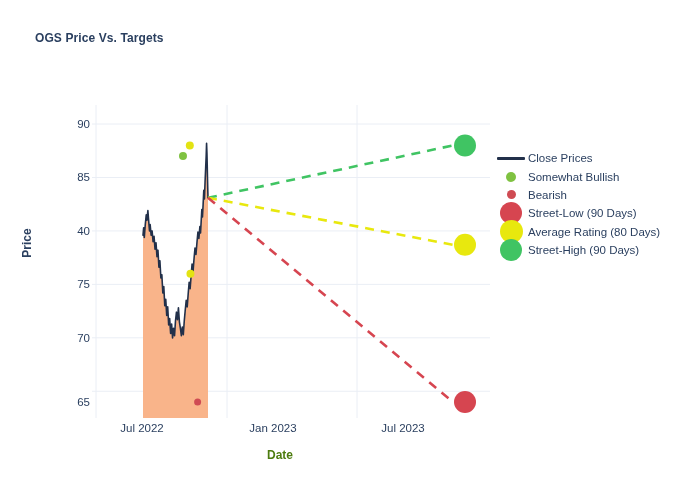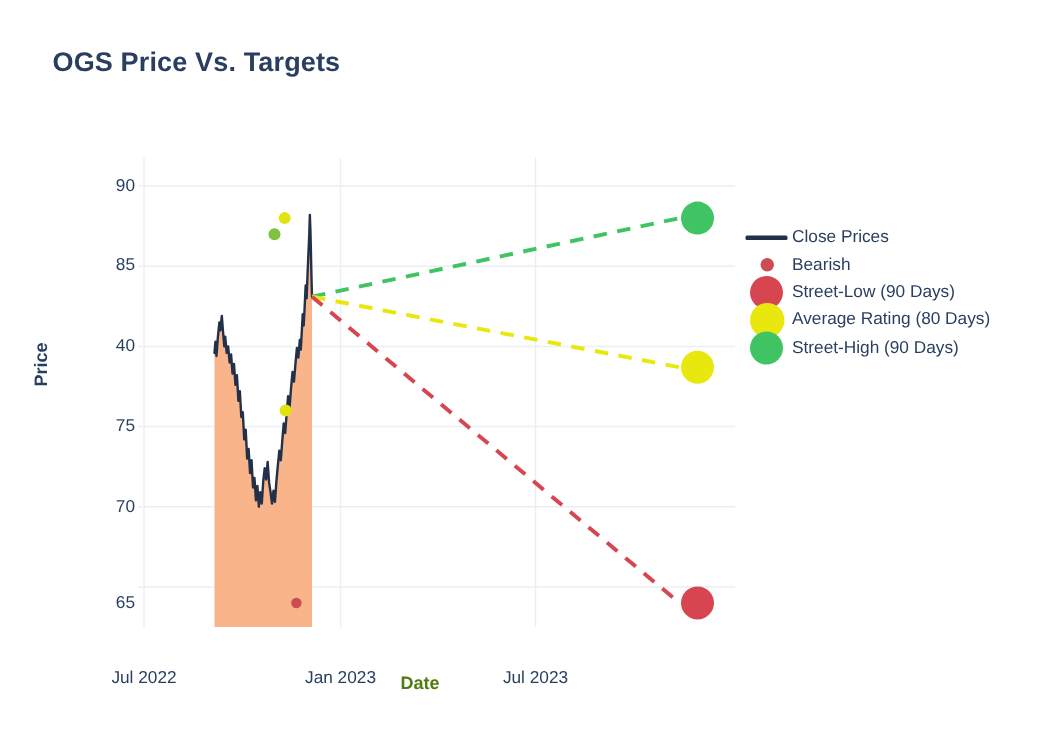--- a/index.html
+++ b/index.html
@@ -17,21 +17,21 @@
   #chart-root {
     position: absolute;
     inset: 0;
     width: 700px;
     height: 500px;
   }
   .chart-title {
     position: absolute;
     left: 35px;
     top: 31px;
-    font-size: 18px;
+    font-size: 12px;
     font-weight: bold;
     color: #2a3f5f;
     letter-spacing: 0.1px;
     white-space: nowrap;
   }
   .axis-title-y {
     position: absolute;
     left: -3px;
     top: 236px;
     width: 60px;
@@ -64,25 +64,26 @@
   }
   .ytick-wrap {
     position: absolute;
     left: 12px;
     top: 0;
     width: 78px;
     height: 500px;
   }
   .xtick {
     position: absolute;
-    top: 446px;
+    top: 422px;
     font-size: 11.5px;
     color: #2a3f5f;
     transform: translateX(-50%);
     white-space: nowrap;
+    margin-left: 46px;
   }
   .legend {
     position: absolute;
     left: 496px;
     top: 104px;
     width: 200px;
     margin-top: 45px;
   }
   .legend-row {
     display: flex;
@@ -171,20 +172,26 @@
 
   <div class="legend" id="legend">
       <div class="legend-row">
         <span class="legend-key">
           <span class="lg-line" style="background: rgb(34, 48, 74);"></span>
         </span>
         <span class="legend-label">Close Prices</span>
       </div>
       <div class="legend-row">
         <span class="legend-key">
+          <span class="lg-dot" style="width: 10px; height: 10px; background: rgb(127, 194, 65);"></span>
+        </span>
+        <span class="legend-label">Somewhat Bullish</span>
+      </div>
+      <div class="legend-row">
+        <span class="legend-key">
           <span class="lg-dot" style="width: 9px; height: 9px; background: rgb(207, 75, 83);"></span>
         </span>
         <span class="legend-label">Bearish</span>
       </div>
       <div class="legend-row">
         <span class="legend-key">
           <span class="lg-dot" style="width: 22px; height: 22px; background: rgb(214, 69, 80);"></span>
         </span>
         <span class="legend-label">Street-Low (90 Days)</span>
       </div>

